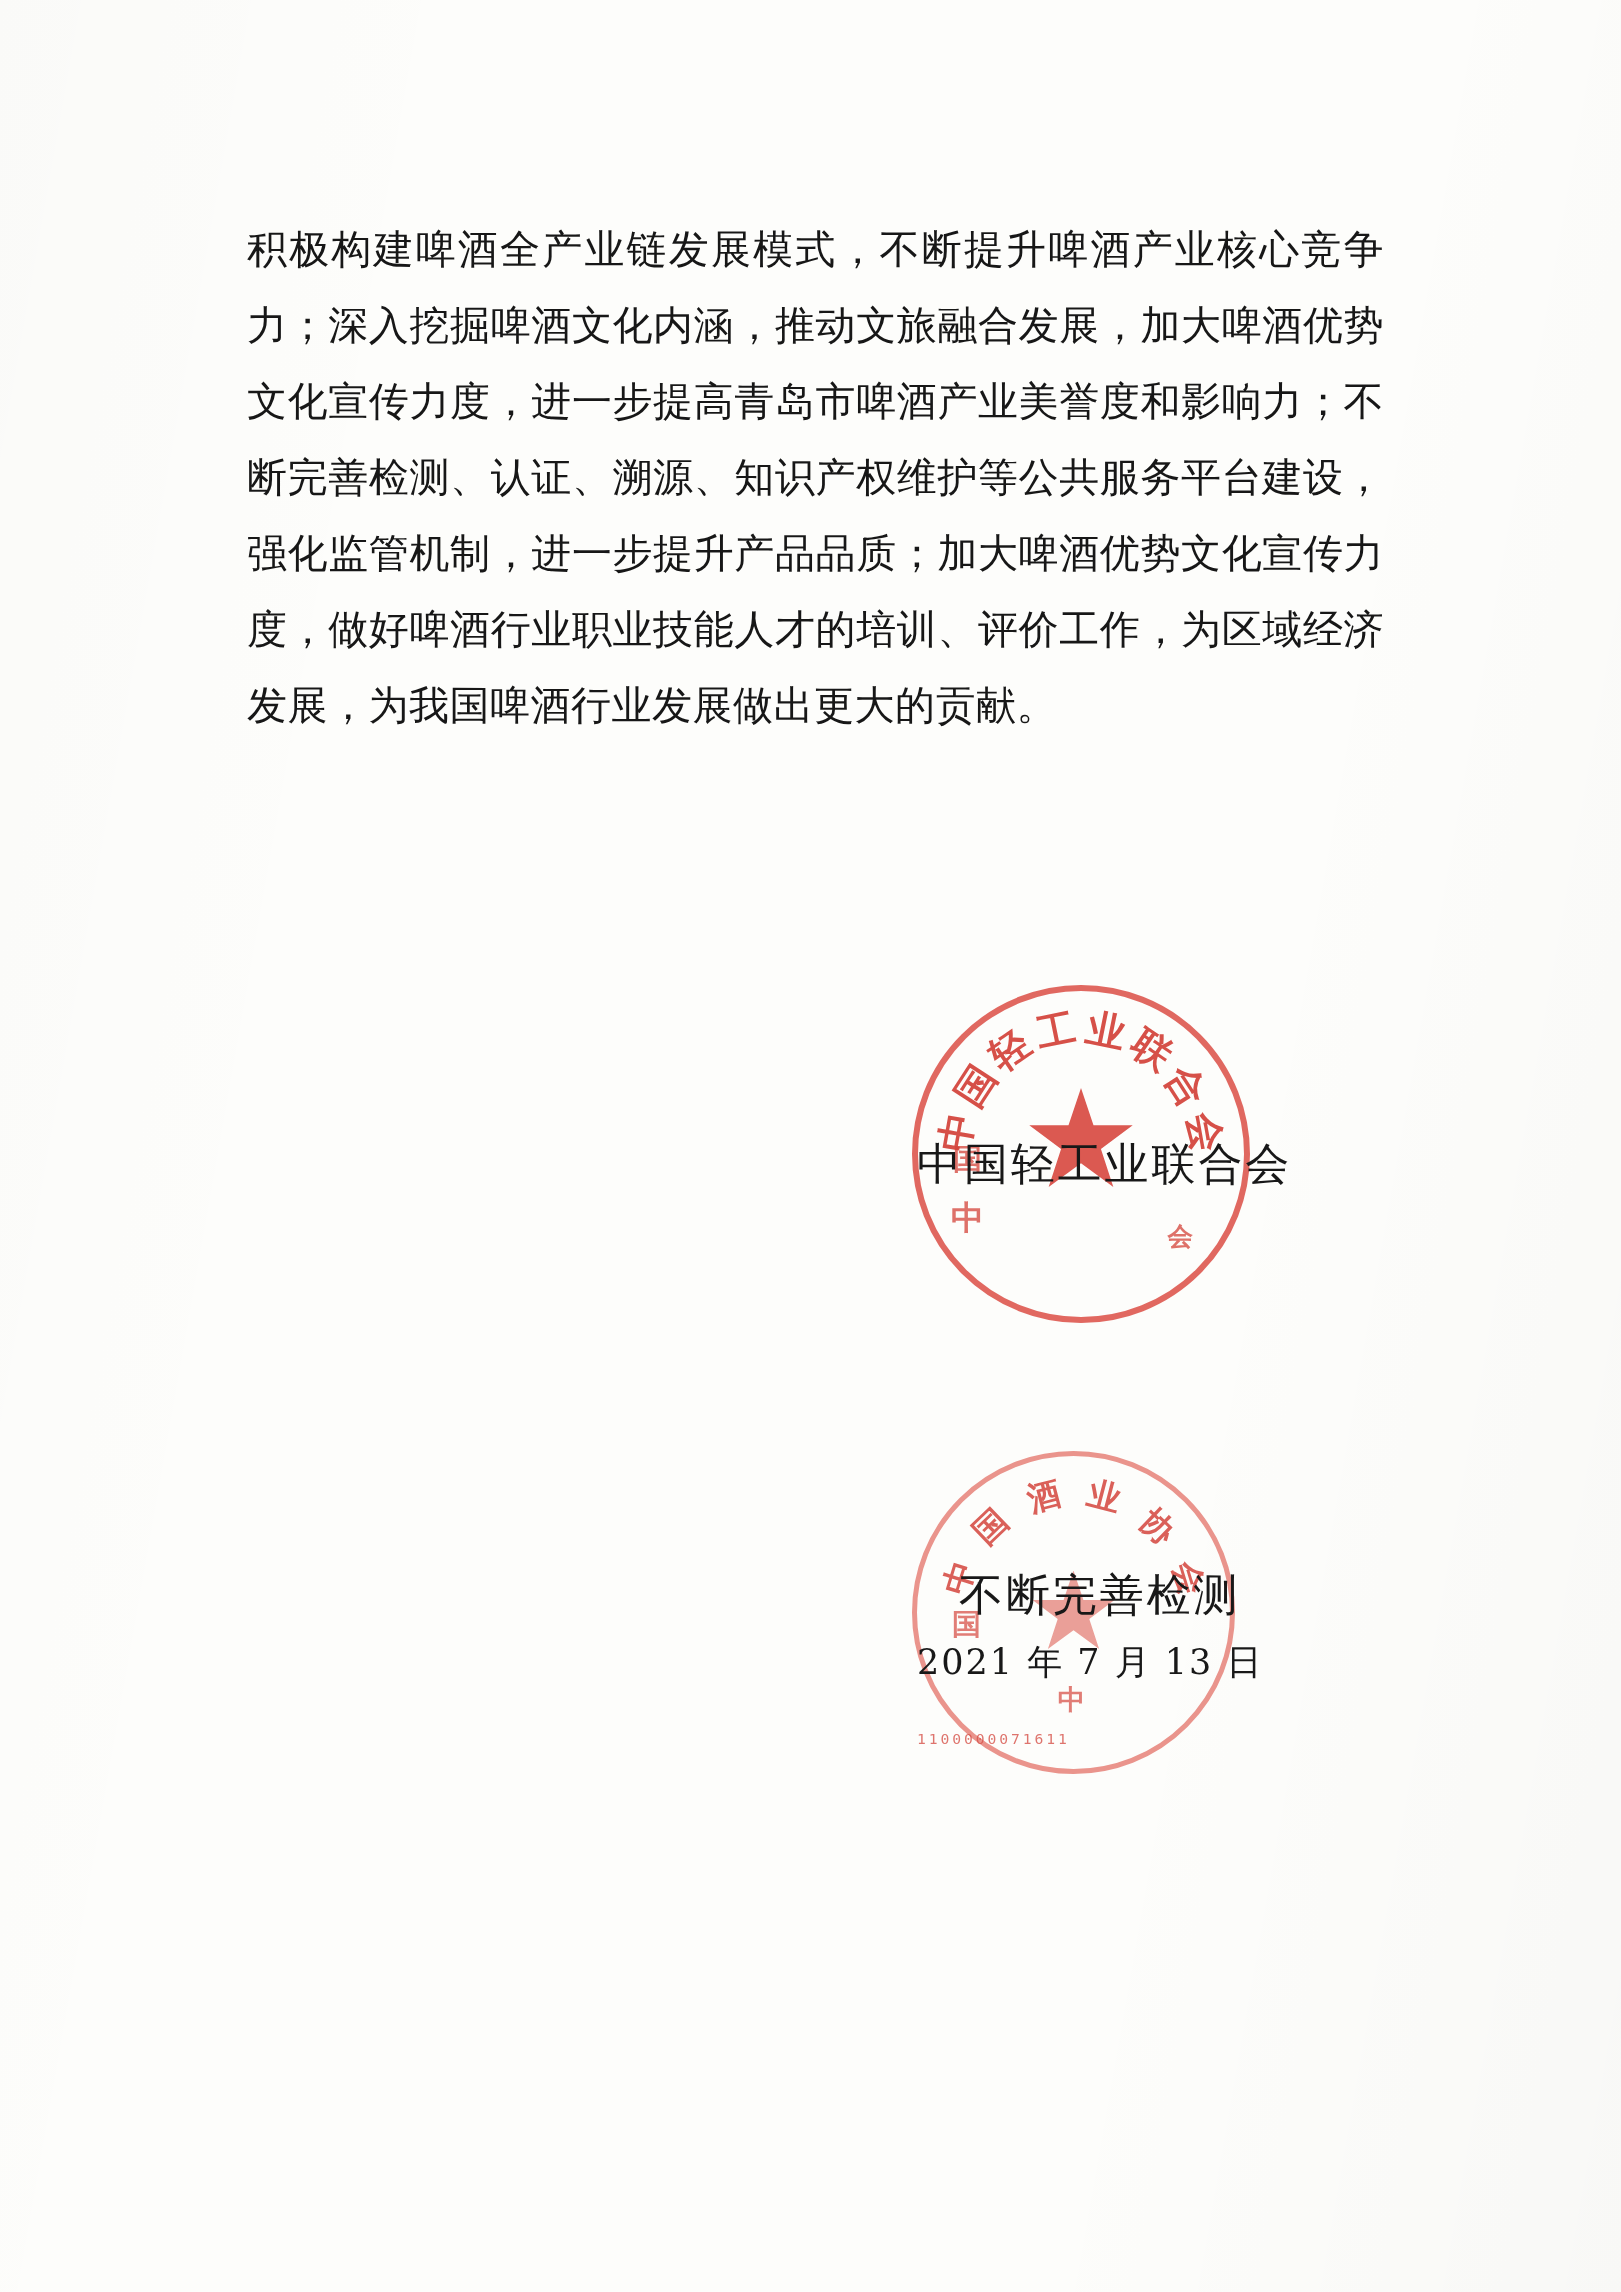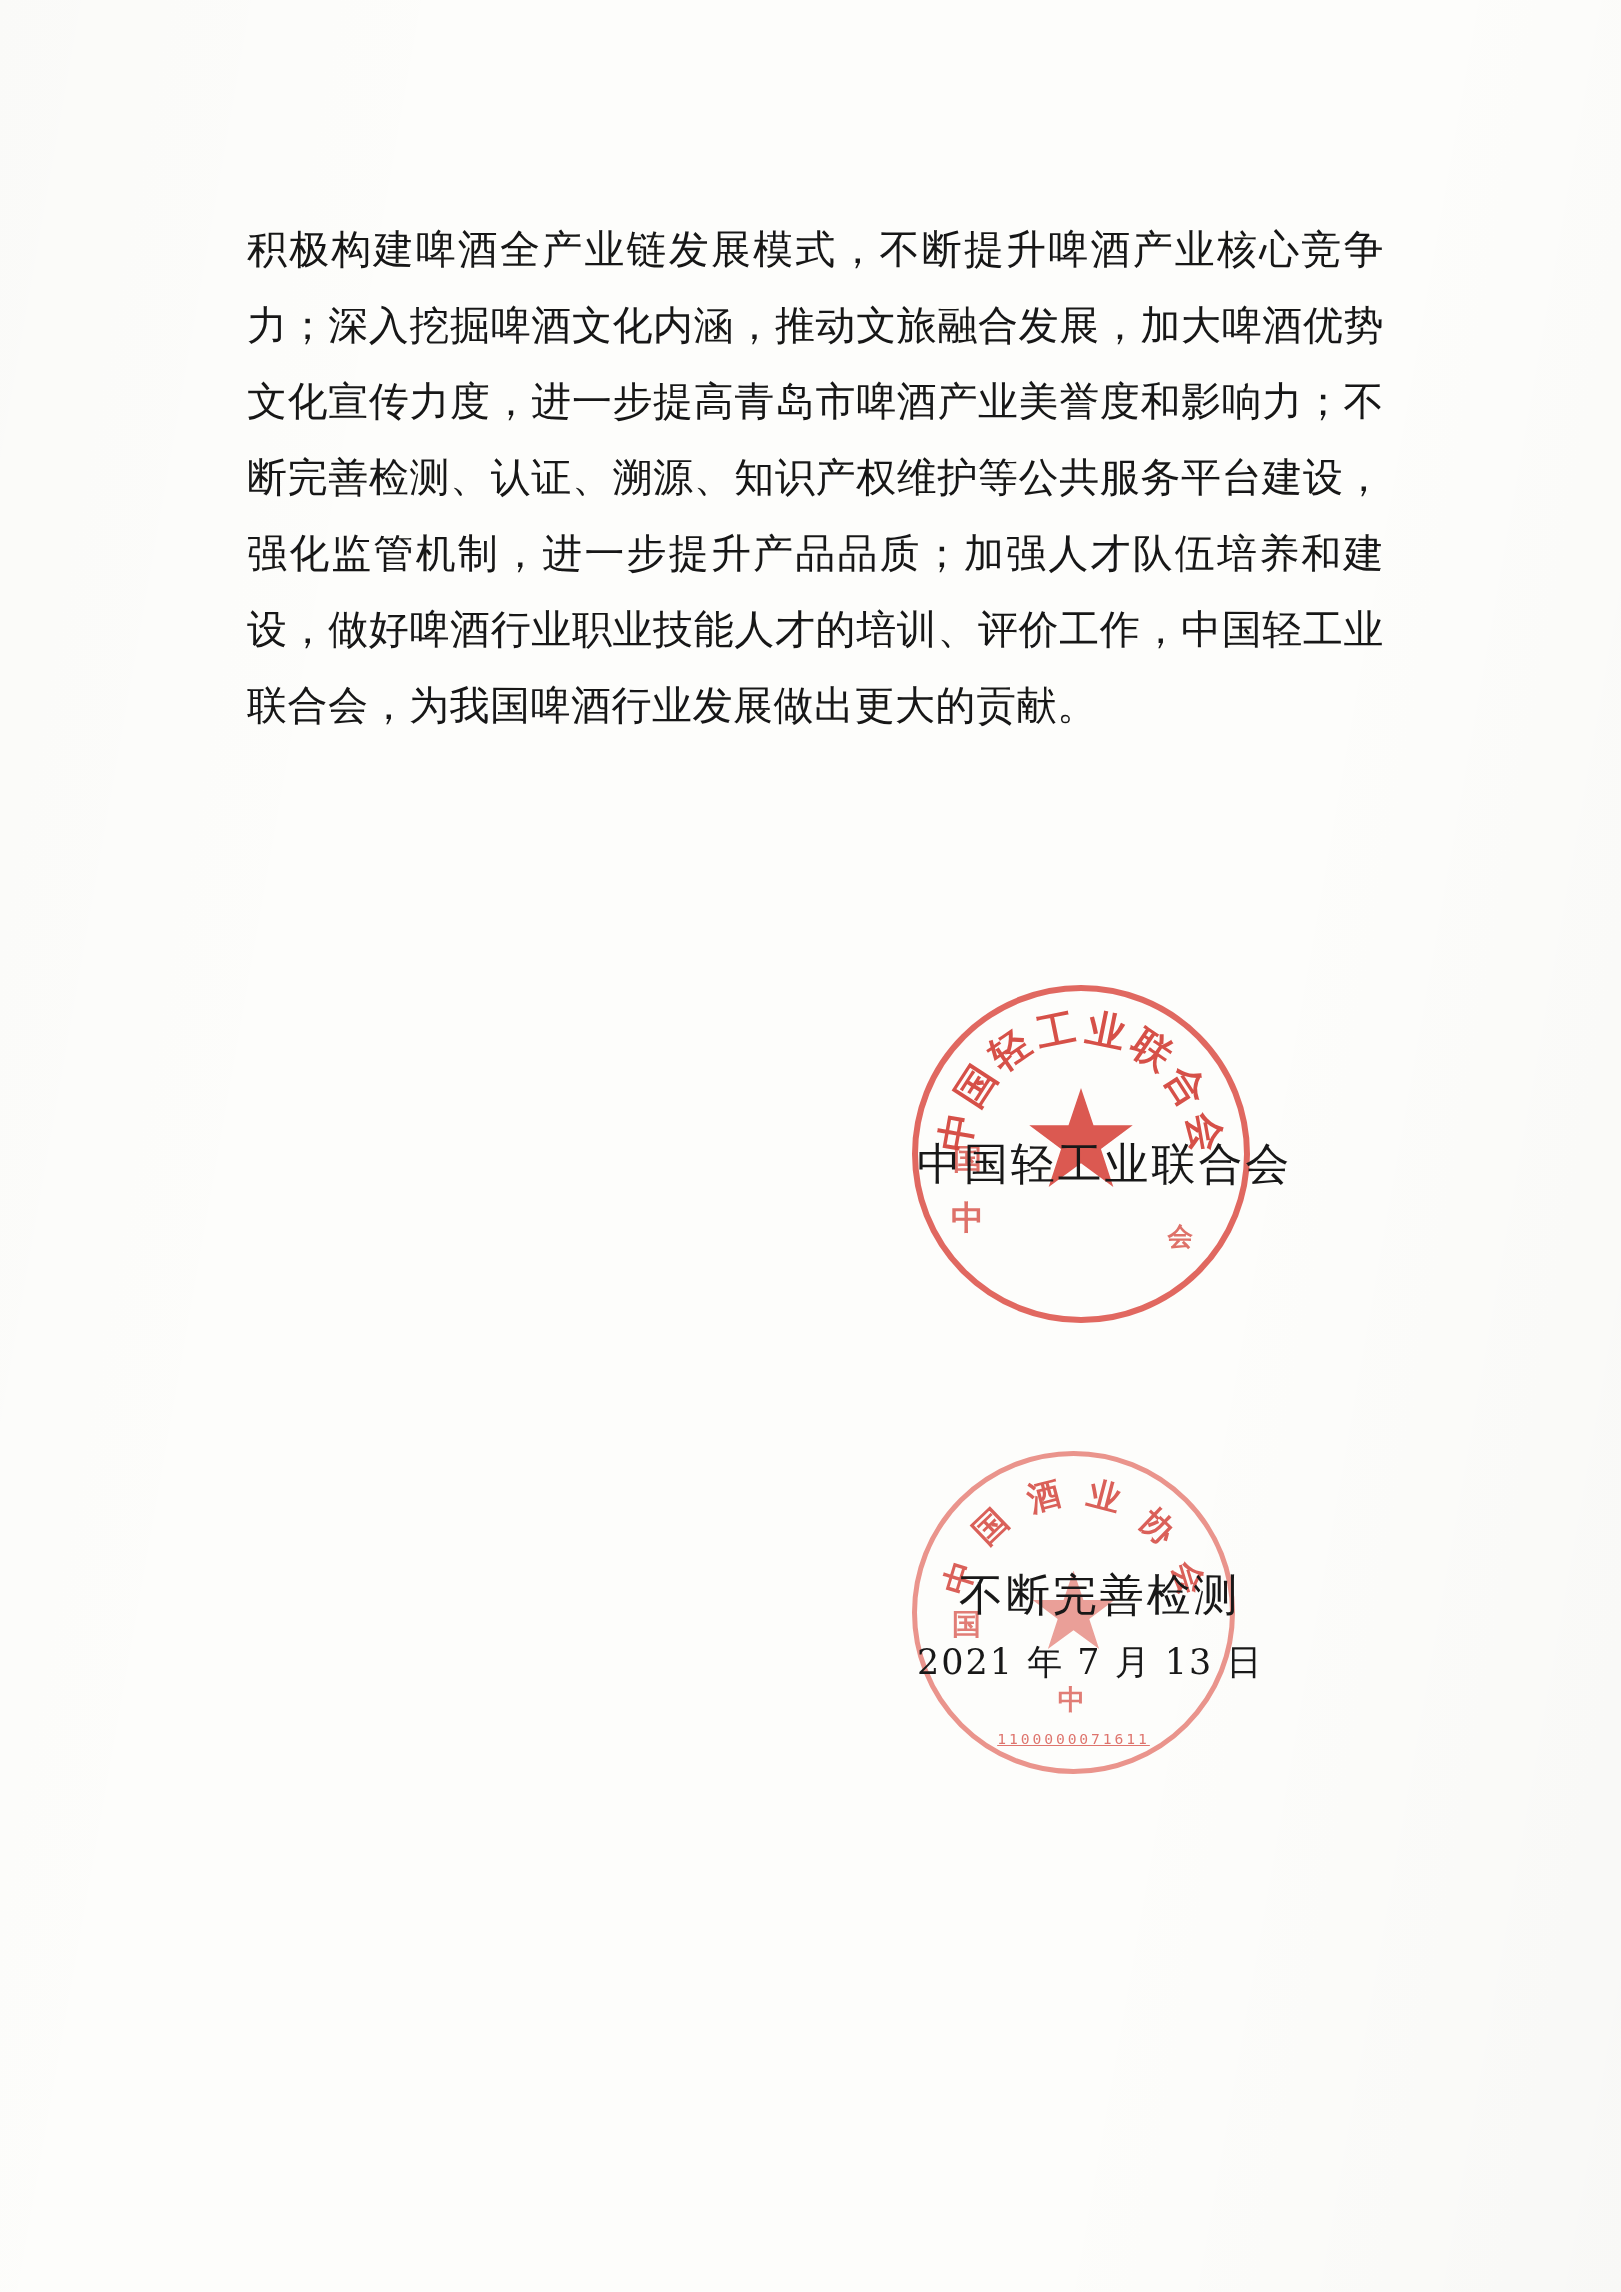--- a/index.html
+++ b/index.html
@@ -106,26 +106,24 @@
     margin-top: -42px;
     top: 50%;
     background: rgba(216, 64, 52, 0.62);
   }
 
   .seal-bottom-num {
     position: absolute;
     left: 0;
     right: 0;
     bottom: 21.6px;
-    text-align: center;
     font-size: 14.7px;
     letter-spacing: 2.9px;
     color: rgba(205, 40, 30, 0.8);
     font-family: "DejaVu Sans Mono", "Liberation Mono", monospace;
-    text-decoration: underline;
   }
 
   .seal-inner-mark {
     position: absolute;
     font-size: 33px;
     font-weight: bold;
     color: rgba(205, 40, 30, 0.75);
     font-family: "DejaVu Serif", "Liberation Serif", serif;
   }
   .mark-a { left: 33px; bottom: 76px; }
@@ -156,21 +154,21 @@
     letter-spacing: 2px;
   }
 </style>
 </head>
 <body>
 
 <div class="page">
   <div class="paper-noise"></div>
 
   <div class="body-text">
-    <p>积极构建啤酒全产业链发展模式，不断提升啤酒产业核心竞争力；深入挖掘啤酒文化内涵，推动文旅融合发展，加大啤酒优势文化宣传力度，进一步提高青岛市啤酒产业美誉度和影响力；不断完善检测、认证、溯源、知识产权维护等公共服务平台建设，强化监管机制，进一步提升产品品质；加强人才队伍培养和建设，做好啤酒行业职业技能人才的培训、评价工作，中国轻工业联合会，为我国啤酒行业发展做出更大的贡献。</p>
+    <p>积极构建啤酒全产业链发展模式，不断提升啤酒产业核心竞争力；深入挖掘啤酒文化内涵，推动文旅融合发展，加大啤酒优势文化宣传力度，进一步提高青岛市啤酒产业美誉度和影响力；不断完善检测、认证、溯源、知识产权维护等公共服务平台建设，强化监管机制，进一步提升产品品质；加大啤酒优势文化宣传力度，做好啤酒行业职业技能人才的培训、评价工作，为区域经济发展，为我国啤酒行业发展做出更大的贡献。</p>
   </div>
 
   <div class="seal seal-1">
     <div class="seal-ring-text" id="ring1">
         <span style="font-size: 39px; transform: translate(-124px, -22px) rotate(280deg) translate(-50%, -50%);">中</span>
         <span style="font-size: 39px; transform: translate(-105px, -68px) rotate(302.857deg) translate(-50%, -50%);">国</span>
         <span style="font-size: 39px; transform: translate(-71px, -104px) rotate(325.714deg) translate(-50%, -50%);">轻</span>
         <span style="font-size: 39px; transform: translate(-25px, -123px) rotate(348.571deg) translate(-50%, -50%);">工</span>
         <span style="font-size: 39px; transform: translate(25px, -123px) rotate(371.429deg) translate(-50%, -50%);">业</span>
         <span style="font-size: 39px; transform: translate(71px, -104px) rotate(394.286deg) translate(-50%, -50%);">联</span>

